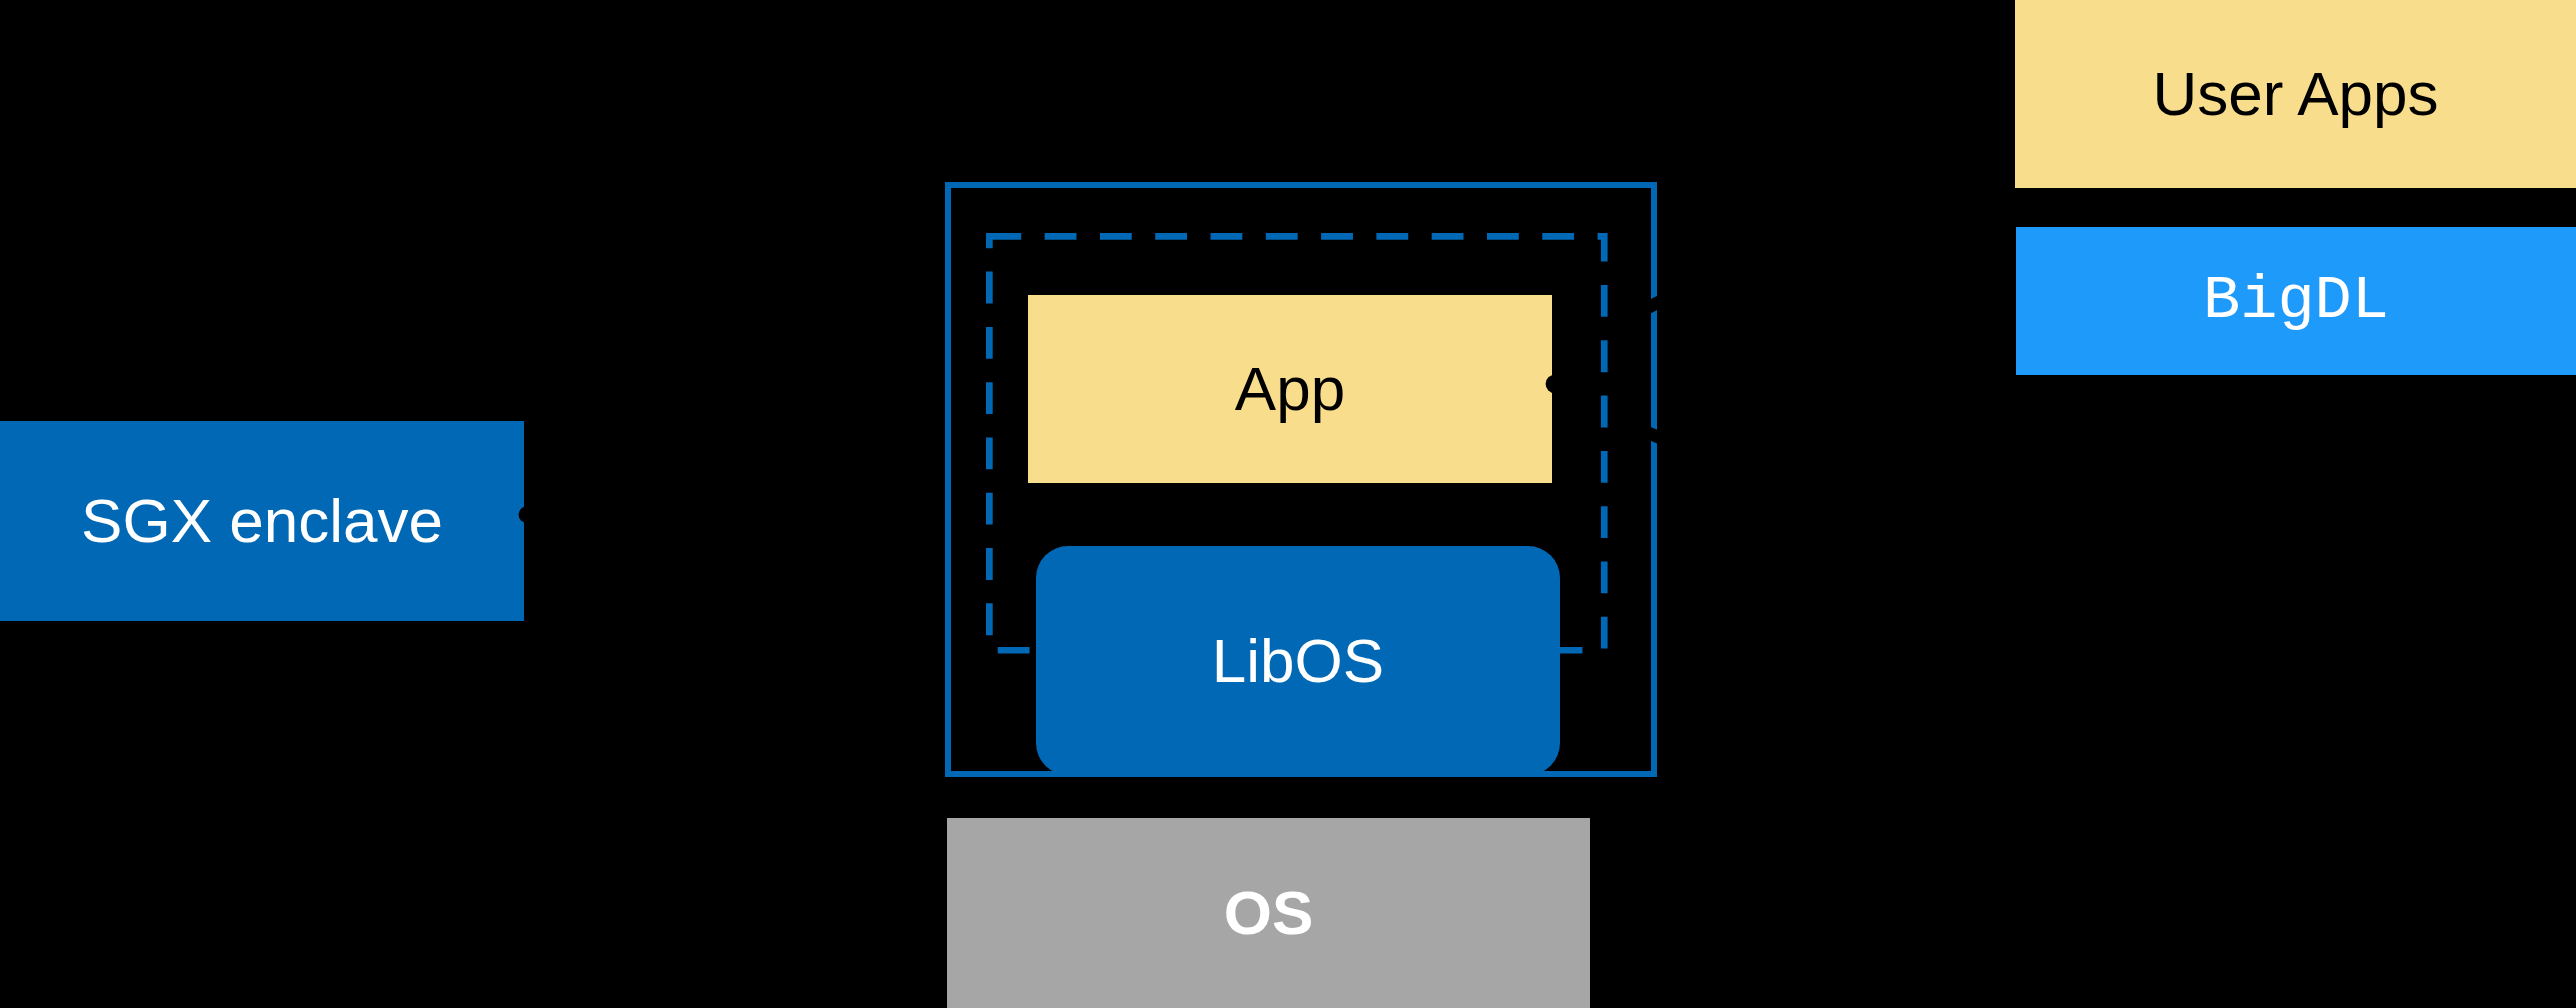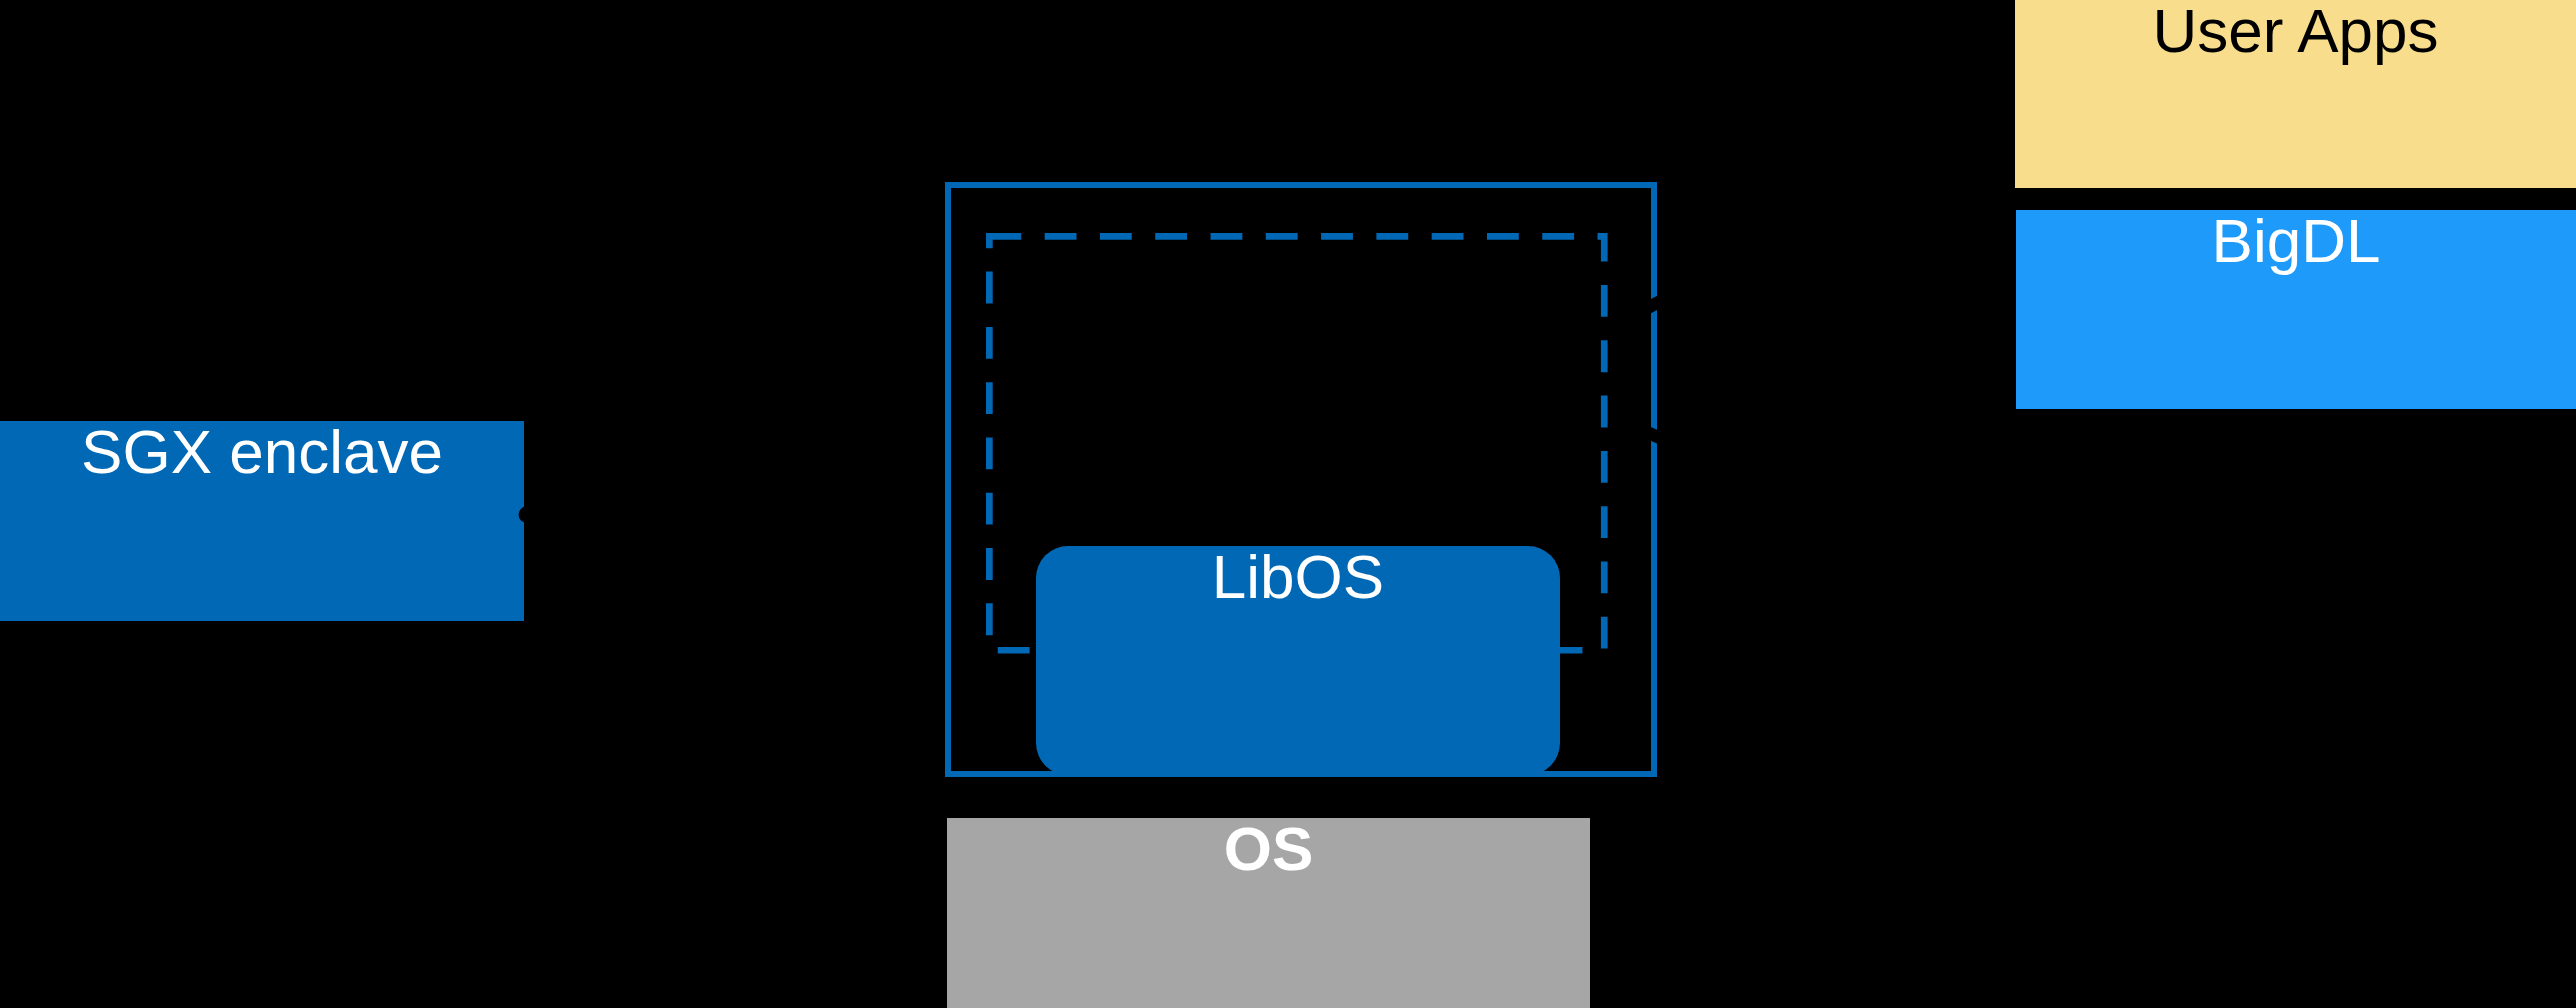--- a/index.html
+++ b/index.html
@@ -16,20 +16,21 @@
     font-family: "Liberation Sans", sans-serif;
   }
   .layer {
     position: absolute;
     left: 0; top: 0;
     width: 2576px; height: 1009px;
   }
   .box {
     position: absolute;
     display: flex;
+    align-items: center;
     justify-content: center;
     box-sizing: border-box;
   }
   .label {
     font-size: 62px;
     line-height: 1;
     white-space: nowrap;
   }
   .text-white { color: var(--white); }
   .text-black { color: var(--black-ink); }
@@ -60,22 +61,23 @@
     background: var(--gray-os);
   }
   #os-box .label { font-weight: bold; }
 
   
   #user-apps-box {
     left: 2015px; top: 0; width: 561px; height: 188px;
     background: var(--yellow);
   }
   #bigdl-box {
-    left: 2016px; top: 210px; width: 560px; height: 199px;
+    left: 2016px; top: 227px; width: 560px; height: 148px;
     background: var(--light-blue);
+    font-family: Liberation Mono, monospace;
   }
   #apache-spark-box {
     left: 2015px; top: 480px; width: 561px; height: 186px;
     background: var(--gray-spark);
   }
 
   
   svg { display: block; }
   .dashed-rect {
     fill: none;
@@ -100,20 +102,23 @@
   </svg>
 
   <div class="layer">
 
     <div class="box" id="sgx-box">
       <span class="label text-white">SGX enclave</span>
     </div>
 
     <div class="box" id="enclave-outer"></div>
 
+    <div class="box" id="app-box">
+      <span class="label text-black">App</span>
+    </div>
 
     <div class="box" id="libos-box">
       <span class="label text-white">LibOS</span>
     </div>
 
     <div class="box" id="os-box">
       <span class="label text-white">OS</span>
     </div>
 
     <div class="box" id="user-apps-box">

